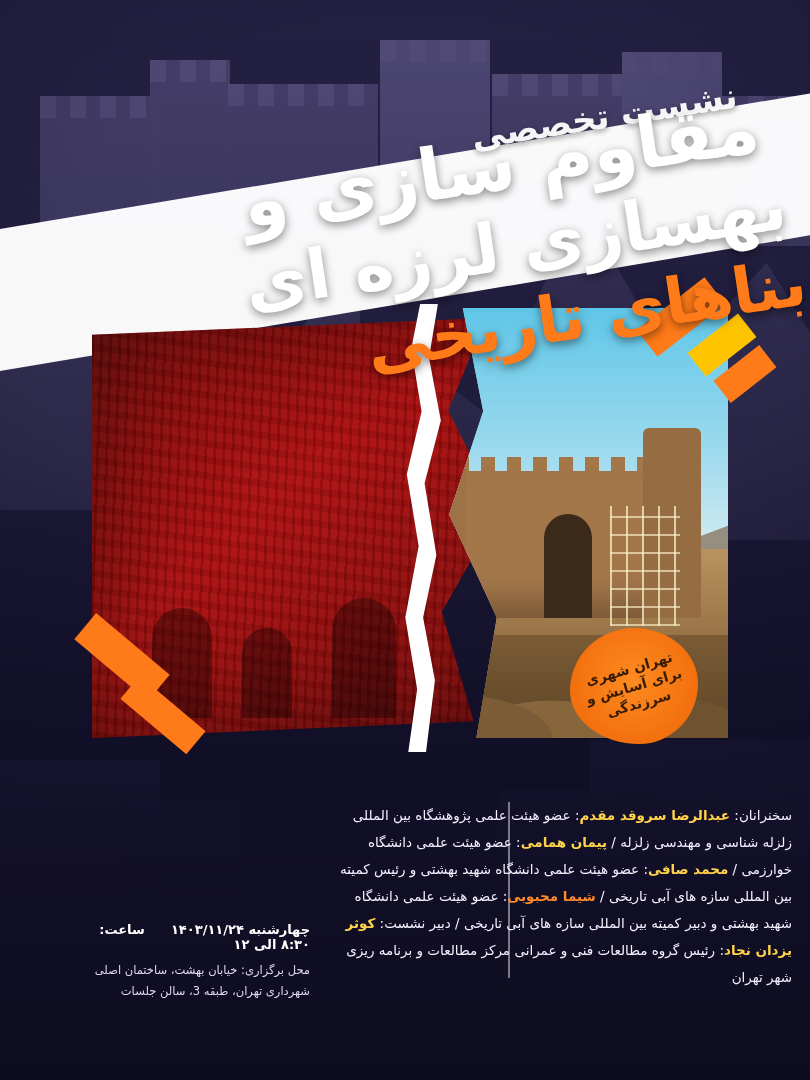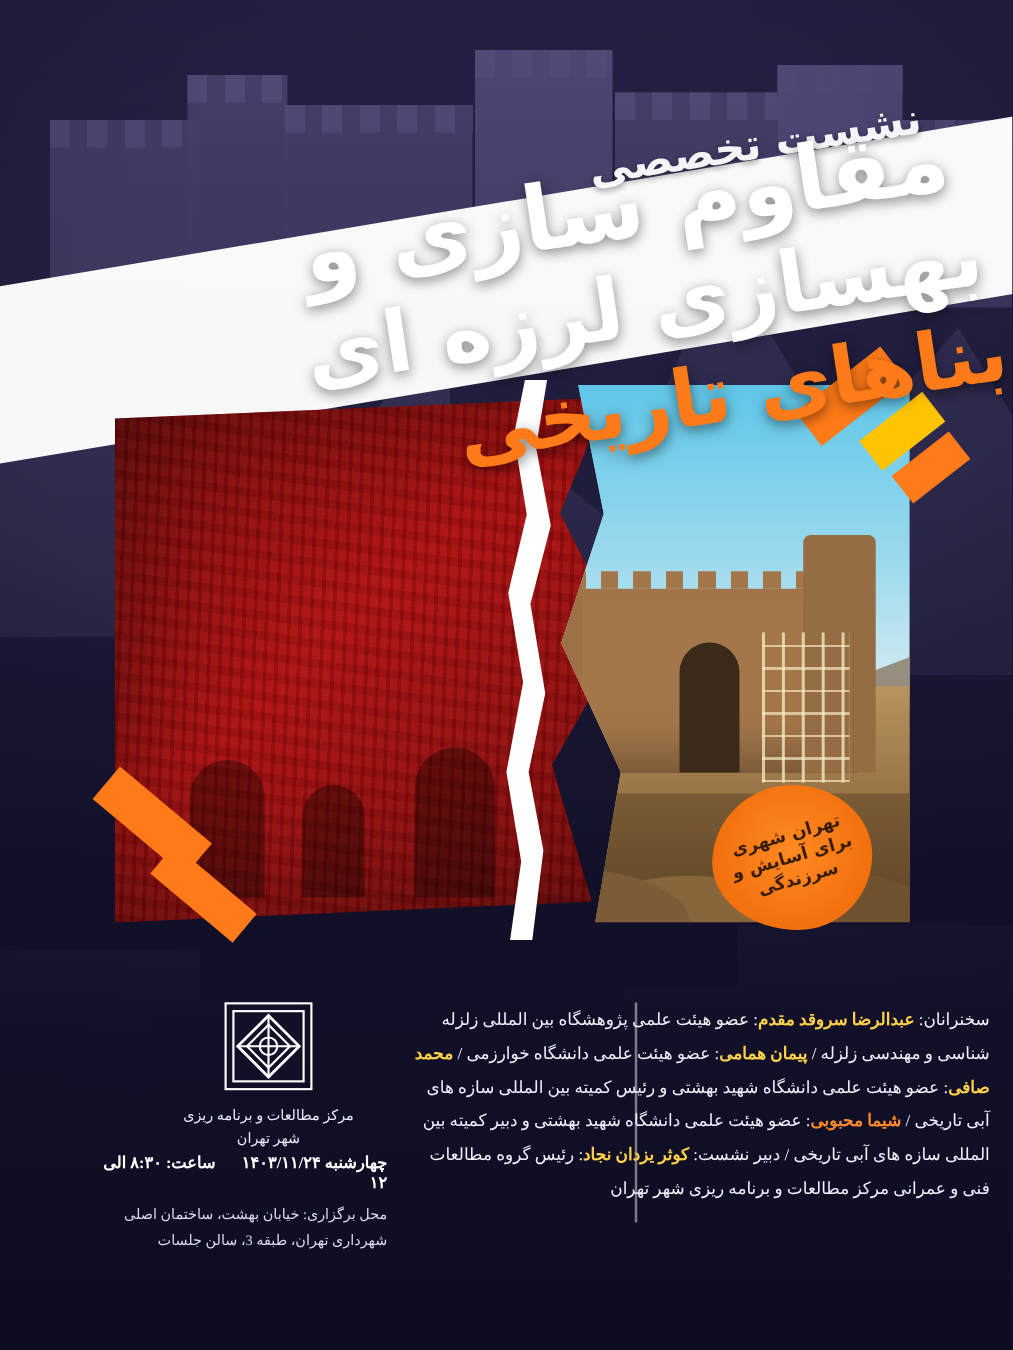--- a/index.html
+++ b/index.html
@@ -313,21 +313,20 @@
   }
 
   
   .bottom {
     position: absolute;
     left: 0; right: 0;
     bottom: 0;
     height: 300px;
     z-index: 14;
     background: linear-gradient(180deg, rgba(18,16,40,0) 0%, rgba(18,16,40,.55) 18%, rgba(16,14,36,.92) 55%, rgba(14,12,32,.98) 100%);
-    font-family: Liberation Serif, serif;
   }
   .divider {
     position: absolute;
     right: 300px;
     top: 22px;
     width: 2px;
     height: 176px;
     background: rgba(255,255,255,.45);
   }
 
@@ -471,36 +470,20 @@
     <div class="speakers">
       <span>سخنرانان:</span>
       <b>عبدالرضا سروقد مقدم</b><span>: </span><span>عضو هیئت علمی پژوهشگاه بین المللی زلزله شناسی و مهندسی زلزله</span>
       <span> / </span><b>پیمان همامی</b><span>: </span><span>عضو هیئت علمی دانشگاه خوارزمی</span>
       <span> / </span><b>محمد صافی</b><span>: </span><span>عضو هیئت علمی دانشگاه شهید بهشتی و رئیس کمیته بین المللی سازه های آبی تاریخی</span>
       <span> / </span><b class="hl-or">شیما محبوبی</b><span>: </span><span>عضو هیئت علمی دانشگاه شهید بهشتی و دبیر کمیته بین المللی سازه های آبی تاریخی</span>
       <span> / </span><span>دبیر نشست:</span>
       <b>کوثر یزدان نجاد</b><span>: </span><span>رئیس گروه مطالعات فنی و عمرانی مرکز مطالعات و برنامه ریزی شهر تهران</span>
     </div>
 
-    <div class="logo-wrap">
-      <div class="logo-mark">
-        <svg viewBox="0 0 100 100" width="78" height="78" aria-hidden="true">
-          <g fill="none" stroke="#ffffff" stroke-width="2.2">
-            <rect x="6" y="6" width="88" height="88"></rect>
-            <rect x="14" y="14" width="72" height="72"></rect>
-            <polygon points="50,18 82,50 50,82 18,50"></polygon>
-            <rect x="28" y="28" width="44" height="44" transform="rotate(45 50 50)"></rect>
-            <polygon points="50,28 72,50 50,72 28,50"></polygon>
-            <circle cx="50" cy="50" r="9"></circle>
-            <path d="M50 18 L50 82 M18 50 L82 50"></path>
-          </g>
-        </svg>
-      </div>
-      <div class="logo-caption">مرکز مطالعات و برنامه ریزی شهر تهران</div>
-    </div>
 
     <div class="event-meta">
       <div class="meta-datetime">
         <span>چهارشنبه ۱۴۰۳/۱۱/۲۴</span>
         <span class="sep">&nbsp;&nbsp;</span>
         <span>ساعت: ۸:۳۰ الی ۱۲</span>
       </div>
       <div class="meta-place">
         <div>محل برگزاری: خیابان بهشت، ساختمان اصلی</div>
         <div>شهرداری تهران، طبقه 3، سالن جلسات</div>

